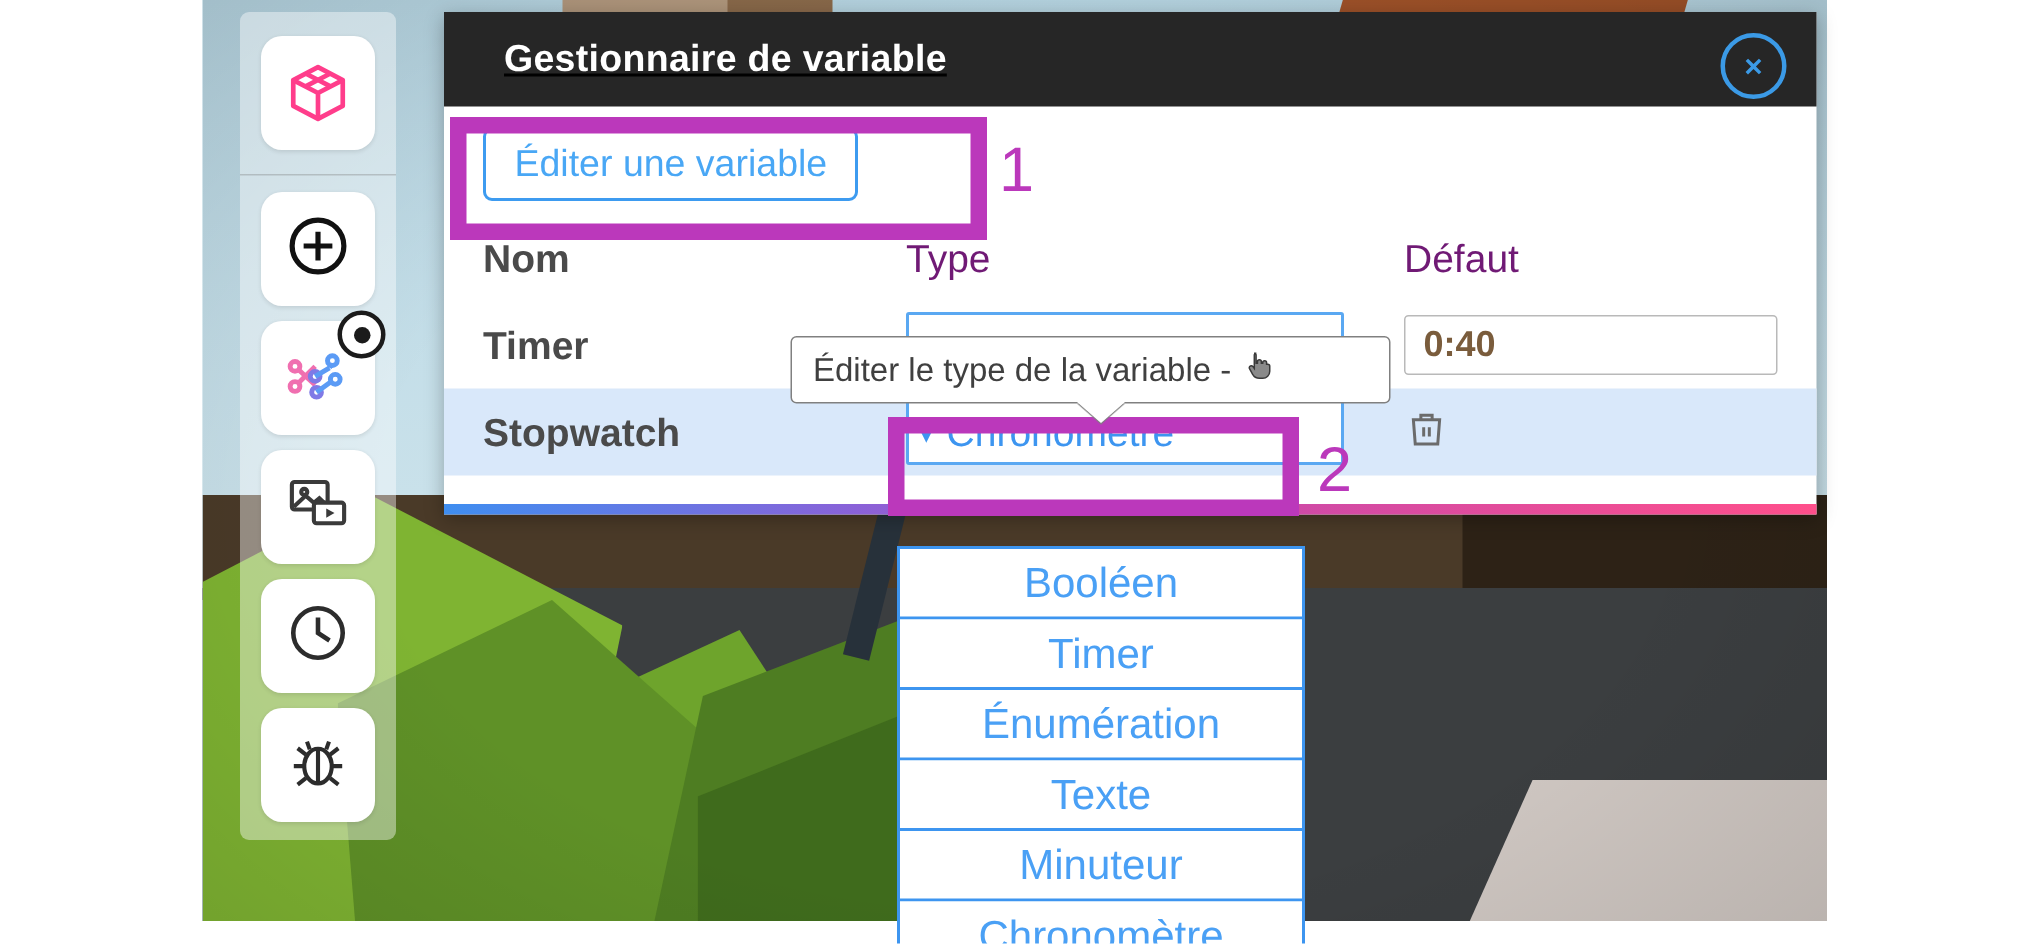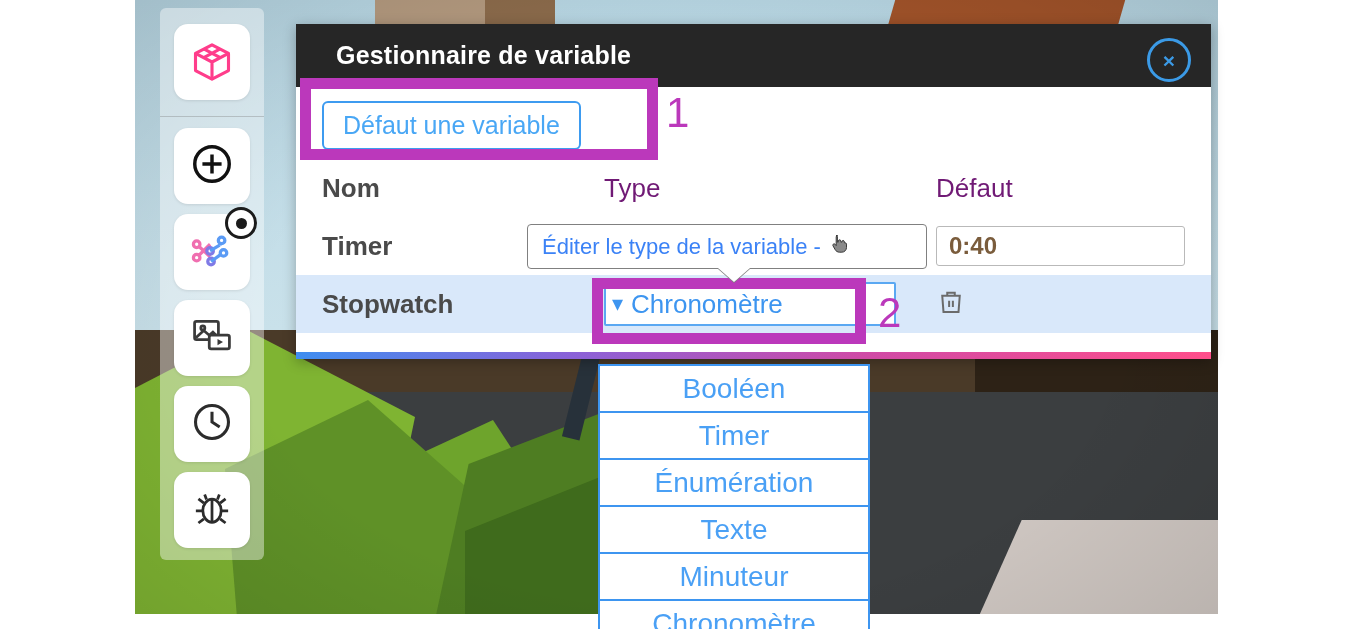--- a/index.html
+++ b/index.html
@@ -65,23 +65,24 @@
   .icon-cube svg{display:block}
   .badge-dot{
     position:absolute;right:-7px;top:-7px;width:26px;height:26px;border-radius:50%;
     background:#fff;border:3px solid #1b1b1b;
     display:flex;align-items:center;justify-content:center;
   }
   .badge-dot i{display:block;width:11px;height:11px;border-radius:50%;background:#1b1b1b;}
 
   
   .dialog{
-    position:absolute;left:296px;top:24px;width:915px;height:335px;
+    position:absolute;left:296px;top:8px;width:915px;height:335px;
     background:#ffffff;
     box-shadow:0 3px 12px rgba(0,0,0,.28);
+    text-decoration:underline;
   }
   .dlg-title{
     height:63px;background:#262626;color:#fff;
     display:flex;align-items:center;
     font-size:25px;font-weight:bold;padding-left:40px;
     letter-spacing:.2px;
   }
   .dlg-close{
     position:absolute;right:20px;top:14px;width:38px;height:38px;border-radius:50%;
     border:3px solid #3b9ae6;color:#3b9ae6;
@@ -131,21 +132,21 @@
   .bottom-bar{
     position:absolute;left:0;bottom:0;width:100%;height:7px;
     background:linear-gradient(90deg,#3f8ef0 0%,#8a62d8 30%,#cf4aa6 62%,#ff4f8b 100%);
   }
 
   
   .tooltip{
     position:absolute;left:527px;top:224px;width:400px;height:45px;
     background:#fff;border:1px solid #808080;border-radius:4px;
     display:flex;align-items:center;gap:6px;padding:0 14px;box-sizing:border-box;
-    font-size:22px;color:#3b82f6;z-index:40;white-space:nowrap;
+    font-size:22px;color:#404040;z-index:40;white-space:nowrap;
   }
   .tooltip:after{
     content:"";position:absolute;left:190px;bottom:-14px;
     width:0;height:0;border-left:16px solid transparent;border-right:16px solid transparent;
     border-top:14px solid #fff;filter:drop-shadow(0 1px 0 #808080);
   }
 
   
   .dropdown{
     position:absolute;left:598px;top:340px;width:272px;
@@ -264,21 +265,21 @@
   <div class="dialog">
     <div class="dlg-title">
       <span>Gestionnaire de variable</span>
       <div class="dlg-close">
         <span>×</span>
       </div>
     </div>
 
     <div class="dlg-body">
       <div class="create-row">
-        <div class="create-btn">Défaut une variable</div>
+        <div class="create-btn">Éditer une variable</div>
       </div>
 
       <div class="tbl">
         <div class="tr">
           <div class="td-name th">Nom</div>
           <div class="td-type th">Type</div>
           <div class="td-def th">Défaut</div>
         </div>
 
         <div class="tr">

